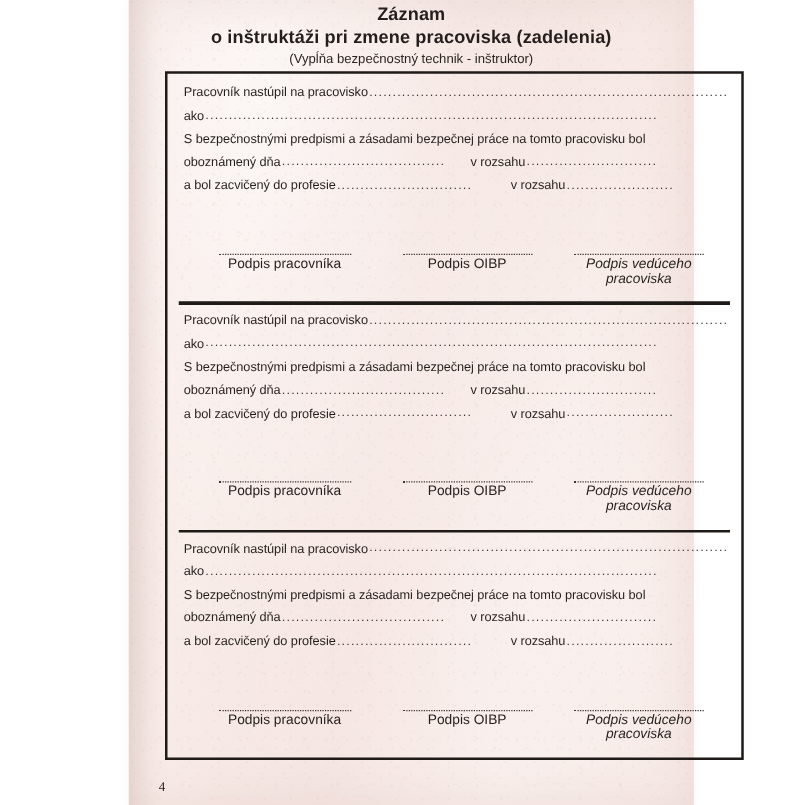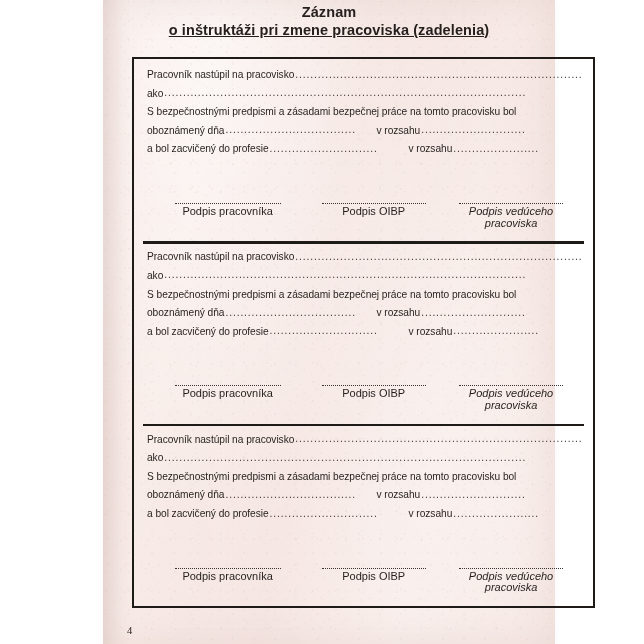--- a/index.html
+++ b/index.html
@@ -78,21 +78,20 @@
     font-weight: bold;
     letter-spacing: 0.1px;
     line-height: 17px;
   }
   .title-line2 {
     font-size: 14.5px;
     font-weight: bold;
     letter-spacing: 0.1px;
     line-height: 18px;
     white-space: nowrap;
-    text-decoration: underline;
   }
   .subtitle {
     font-size: 10.5px;
     font-weight: normal;
     line-height: 15px;
     margin-top: 1px;
     color: #2b2522;
   }
 
   
@@ -200,20 +199,21 @@
 </head>
 <body>
 
 <div id="scan">
 
   <div id="paper"></div>
 
   <div id="heading">
     <div class="title-line1">Záznam</div>
     <div class="title-line2">o inštruktáži pri zmene pracoviska (zadelenia)</div>
+    <div class="subtitle">(Vypĺňa bezpečnostný technik - inštruktor)</div>
   </div>
 
   <div id="frame">
 
     <div class="block">
       <div class="form-lines">
         <div class="fline">
           <span class="seg">Pracovník nastúpil na pracovisko</span>
           <span class="dots">......................................................................................</span>
         </div>

